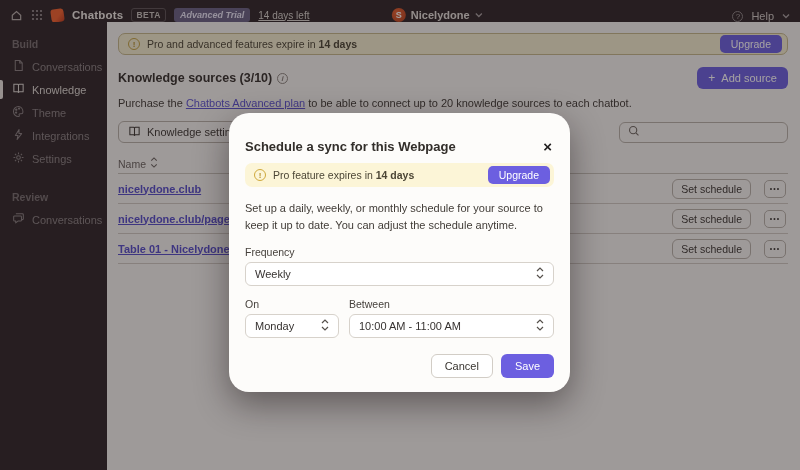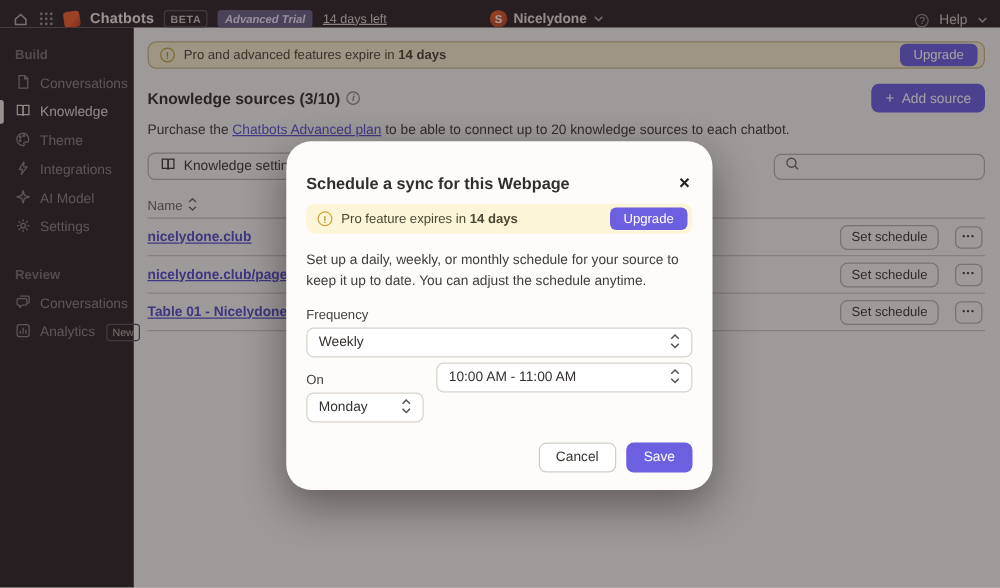--- a/index.html
+++ b/index.html
@@ -159,49 +159,35 @@
           </svg></span>
       <span>Theme</span>
     </div>
     <div class="side-item">
       <span><svg width="13" height="13" viewBox="0 0 14 14" fill="none" stroke="currentColor" stroke-width="1.1" stroke-linejoin="round">
             <path d="M7.6 1.6 3.6 8h2.9l-1 4.4L10.4 6H7.5z"></path>
           </svg></span>
       <span>Integrations</span>
     </div>
     <div class="side-item">
-      <span><svg width="13" height="13" viewBox="0 0 14 14" fill="none" stroke="currentColor" stroke-width="1.1" stroke-linejoin="round">
-            <path d="M7 1.7 8.2 5.8 12.3 7 8.2 8.2 7 12.3 5.8 8.2 1.7 7 5.8 5.8z"></path>
-          </svg></span>
-      <span>AI Model</span>
-    </div>
-    <div class="side-item">
       <span><svg width="13" height="13" viewBox="0 0 14 14" fill="none" stroke="currentColor" stroke-width="1.1">
             <circle cx="7" cy="7" r="2"></circle>
             <path d="M7 1.6v1.9M7 10.5v1.9M1.6 7h1.9M10.5 7h1.9M3.2 3.2l1.3 1.3M9.5 9.5l1.3 1.3M10.8 3.2 9.5 4.5M4.5 9.5l-1.3 1.3"></path>
           </svg></span>
       <span>Settings</span>
     </div>
 
     <div class="side-section-label" style="margin-top:13px">Review</div>
 
     <div class="side-item">
       <span><svg width="13" height="13" viewBox="0 0 14 14" fill="none" stroke="currentColor" stroke-width="1.1" stroke-linejoin="round">
             <path d="M4.2 2h7a1 1 0 0 1 1 1v4.2a1 1 0 0 1-1 1h-.7"></path>
             <path d="M2.8 4.2h6.4a1 1 0 0 1 1 1v3.6a1 1 0 0 1-1 1H6.4L4 11.8V9.8H2.8a1 1 0 0 1-1-1V5.2a1 1 0 0 1 1-1z"></path>
           </svg></span>
       <span>Conversations</span>
-    </div>
-    <div class="side-item">
-      <span><svg width="13" height="13" viewBox="0 0 14 14" fill="none" stroke="currentColor" stroke-width="1.1">
-            <rect x="1.8" y="1.8" width="10.4" height="10.4" rx="2"></rect>
-            <path d="M4.6 9.6V7.2M7 9.6V4.6M9.4 9.6V6.2"></path>
-          </svg></span>
-      <span>Analytics</span>
-      <span class="new-badge">New</span>
     </div>
   </div>
 
   <div class="main">
 
     <div class="warn-banner">
       <span class="warn-ic">!</span>
       <span class="warn-text"><span>Pro and advanced features expire in </span><b>14 days</b></span>
       <span class="spacer"></span>
       <button class="btn-purple">Upgrade</button>
@@ -311,20 +297,21 @@
         <div class="select">
           <span>Monday</span>
           <span class="spacer"></span>
           <span><svg width="8" height="12" viewBox="0 0 8 12" fill="none" stroke="#55504b" stroke-width="1.2">
                 <path d="M1 4 4 1l3 3"></path>
                 <path d="M1 8l3 3 3-3"></path>
               </svg></span>
         </div>
       </div>
       <div class="col-between">
+        <div class="field-label">Between</div>
         <div class="select">
           <span>10:00 AM - 11:00 AM</span>
           <span class="spacer"></span>
           <span><svg width="8" height="12" viewBox="0 0 8 12" fill="none" stroke="#55504b" stroke-width="1.2">
                 <path d="M1 4 4 1l3 3"></path>
                 <path d="M1 8l3 3 3-3"></path>
               </svg></span>
         </div>
       </div>
     </div>

